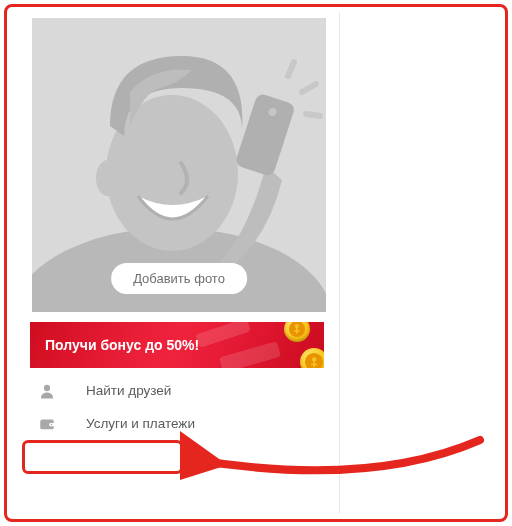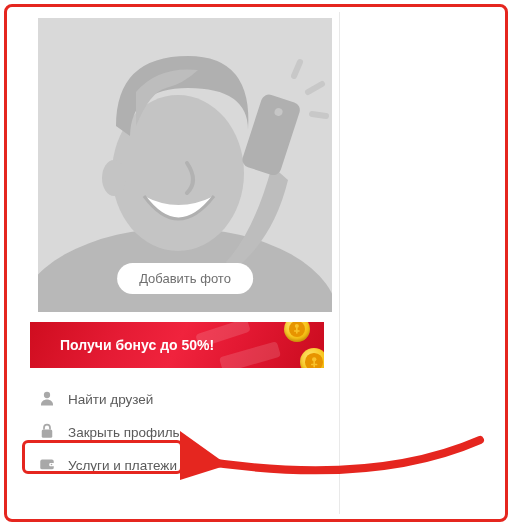--- a/index.html
+++ b/index.html
@@ -22,21 +22,21 @@
       left: 20px;
       width: 314px;
       background: #fff;
     }
     .avatar-area {
       width: 294px;
       height: 294px;
       background: #d9d9d9;
       position: relative;
       overflow: hidden;
-      margin: 6px 10px 0 18px;
+      margin: 6px 10px 0 12px;
     }
     .avatar-illustration {
       position: absolute;
       inset: 0;
     }
     .avatar-illustration svg { width: 100%; height: 100%; display: block; }
     .add-photo-btn {
       position: absolute;
       left: 50%;
       bottom: 18px;
@@ -48,21 +48,21 @@
       border-radius: 18px;
       border: none;
       cursor: pointer;
     }
     .bonus-banner {
       height: 46px;
       background: linear-gradient(115deg,#cf0d1f 0%,#e51b34 30%,#f0233d 50%,#e31832 70%,#c90b1e 100%);
       position: relative;
       display: flex;
       align-items: center;
-      padding-left: 30px;
+      padding-left: 15px;
       margin: 10px 10px 0 10px;
       overflow: hidden;
     }
     .bonus-banner::before, .bonus-banner::after {
       content: "";
       position: absolute;
       background: rgba(255,255,255,0.14);
       border-radius: 4px;
     }
     .bonus-banner::before {
@@ -100,26 +100,27 @@
     }
     .coin-glyph {
       width: 60%; height: 72%;
     }
     .menu {
       margin-top: 6px;
       padding: 0 10px 0 10px;
     }
     .menu-item {
       display: flex;
-      align-items: flex-end;
+      align-items: center;
       height: 33px;
       padding: 0 8px;
       cursor: pointer;
       color: #5a5a5a;
       font-size: 13.5px;
+      gap: 18px;
     }
     .menu-item .icon {
       width: 18px; height: 18px;
       margin-right: 12px;
       display: flex; align-items: center; justify-content: center;
       color: #a8a8a8;
     }
     .menu-item svg { width: 100%; height: 100%; display: block; }
     .menu-highlight {
       position: absolute;
@@ -218,29 +219,20 @@
     <div class="menu-item">
       <span class="icon">
         <svg viewBox="0 0 24 24" fill="currentColor">
             <circle cx="12" cy="8" r="4.2"></circle>
             <path d="M4 21c0-4.2 3.6-7 8-7s8 2.8 8 7v1H4z"></path>
           </svg>
       </span>
       <span>Найти друзей</span>
     </div>
 
-    <div class="menu-item">
-      <span class="icon">
-        <svg viewBox="0 0 24 24" fill="currentColor">
-            <rect x="5" y="10" width="14" height="11" rx="2"></rect>
-            <path d="M8 10V7.5a4 4 0 0 1 8 0V10" fill="none" stroke="currentColor" stroke-width="2.3"></path>
-          </svg>
-      </span>
-      <span>Закрыть профиль</span>
-    </div>
 
 
 
     <div class="menu-item">
       <span class="icon">
         <svg viewBox="0 0 24 24" fill="currentColor">
             <rect x="3" y="6" width="18" height="13" rx="2.5"></rect>
             <rect x="15" y="10.5" width="7" height="4.5" rx="1.5" fill="#fff"></rect>
             <circle cx="18" cy="12.7" r="1.1" fill="currentColor"></circle>
           </svg>

